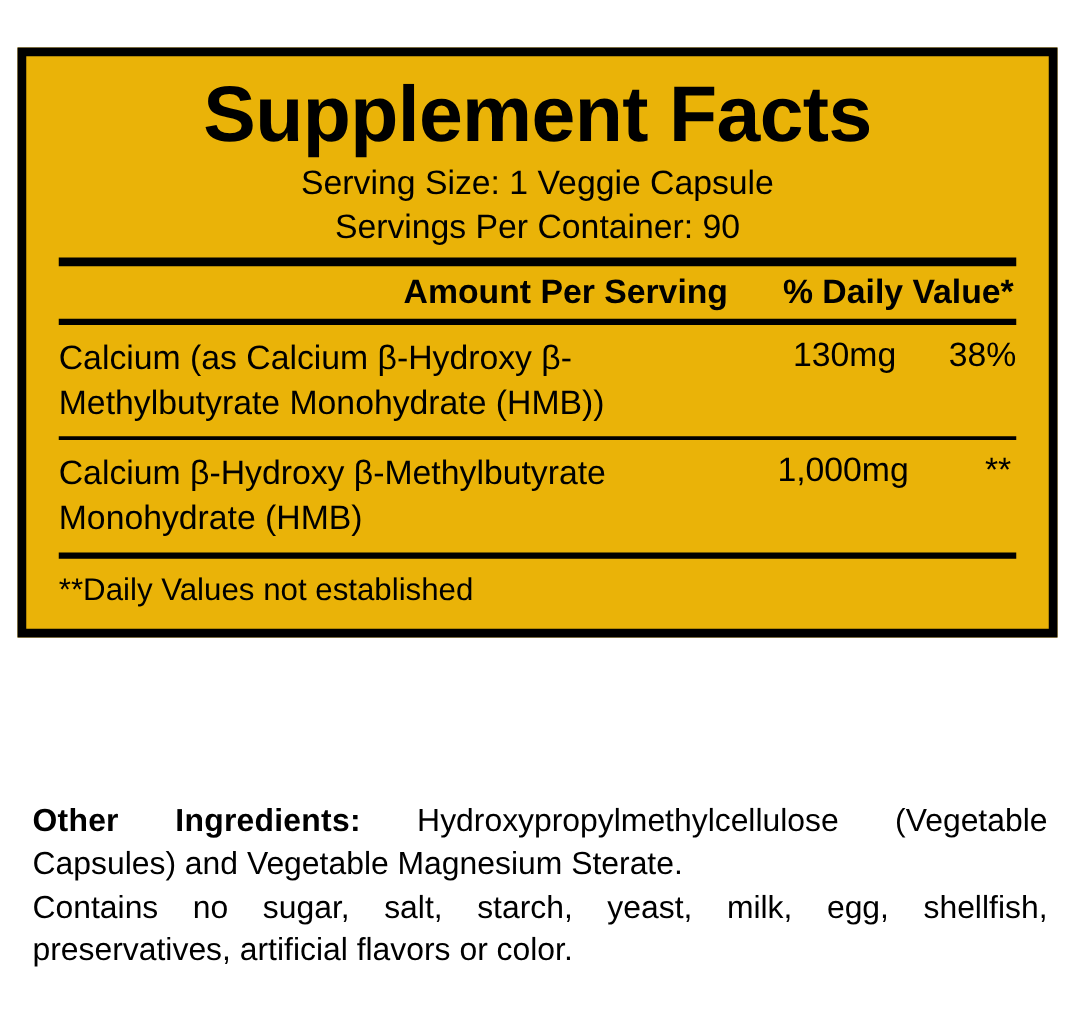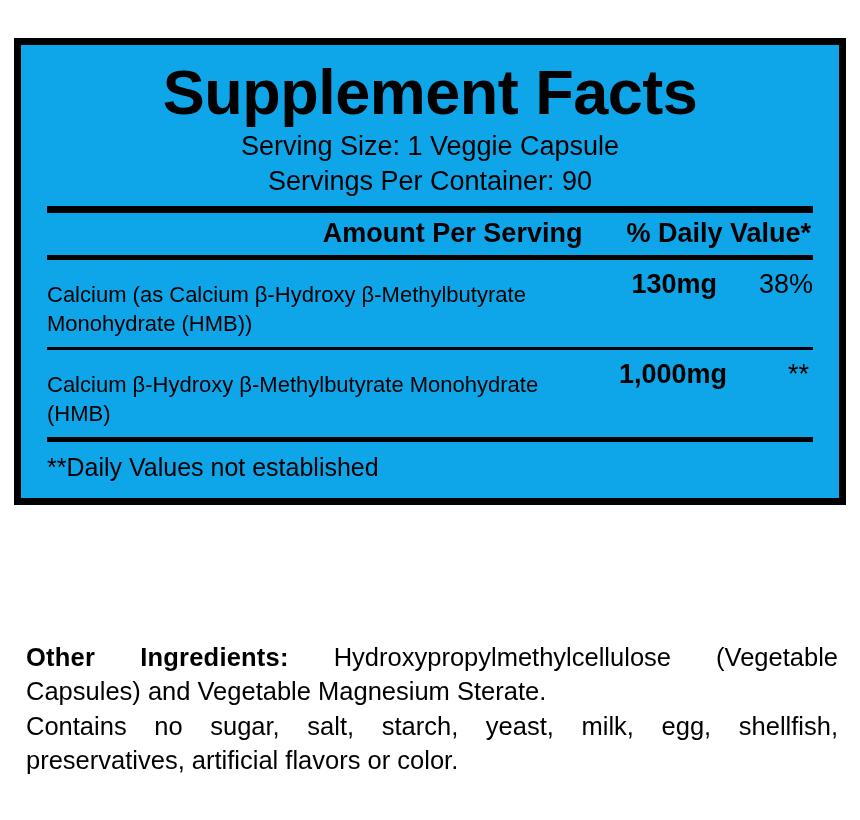--- a/index.html
+++ b/index.html
@@ -16,21 +16,21 @@
     overflow: hidden;
   }
 
   .panel {
     position: absolute;
     left: 14px;
     top: 38px;
     width: 832px;
     box-sizing: border-box;
     border: 7px solid #000000;
-    background: #0ea5e9;
+    background: #eab308;
     padding: 8px 26px 14px 26px;
   }
 
   .title {
     font-size: 63px;
     font-weight: bold;
     letter-spacing: -0.5px;
     line-height: 1.05;
     text-align: center;
     margin: 6px 0 4px 0;
@@ -66,32 +66,30 @@
     padding: 5px 0 6px 0;
   }
   .hdr-aps { margin-right: 44px; white-space: nowrap; }
   .hdr-dv { white-space: nowrap; padding-right: 2px; text-align: right;}
 
   .nutrient {
     position: relative;
     padding: 9px 0 9px 0;
   }
   .nutrient .nm {
-    font-size: 22px;
+    font-size: 27px;
     line-height: 1.32;
     max-width: 560px;
-    margin-top: 11px;
   }
   .nutrient .amt {
     position: absolute;
     right: 96px;
     top: 9px;
     font-size: 27px;
     white-space: nowrap;
-    font-weight: bold;
   }
   .nutrient .dv {
     position: absolute;
     right: 0px;
     top: 9px;
     font-size: 27px;
     white-space: nowrap;
     text-align: right;
     width: 70px;
   }

